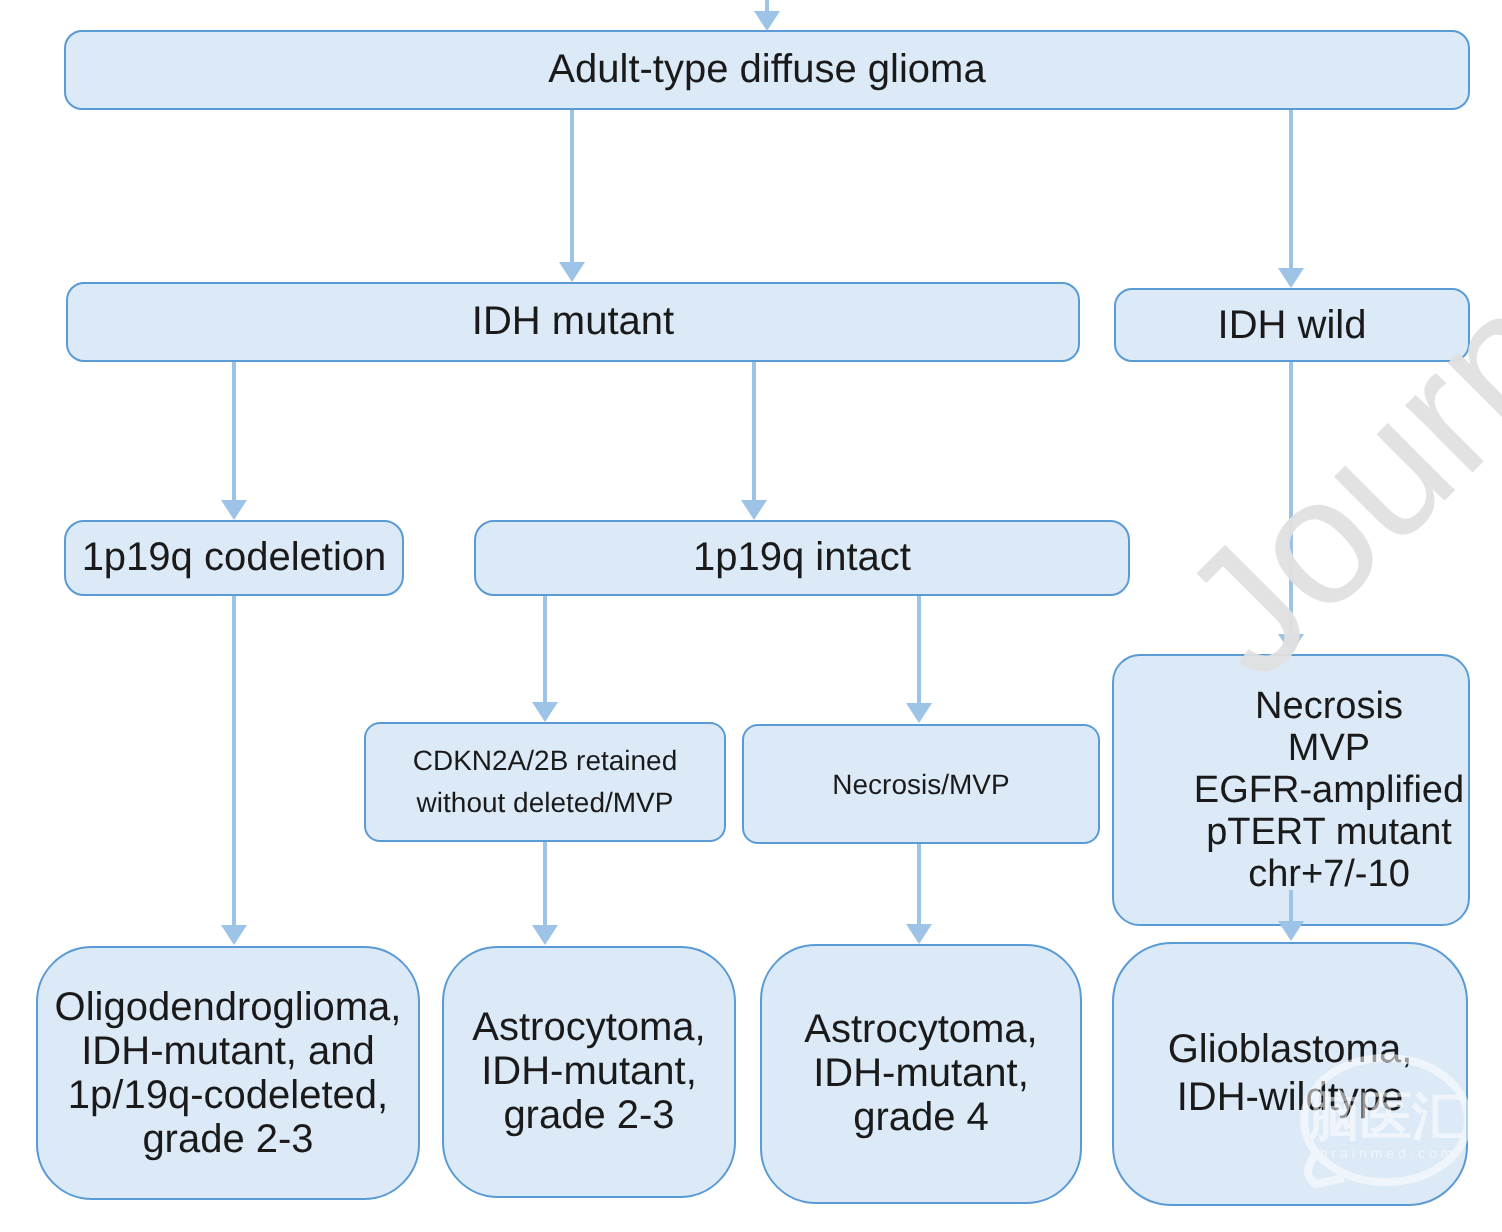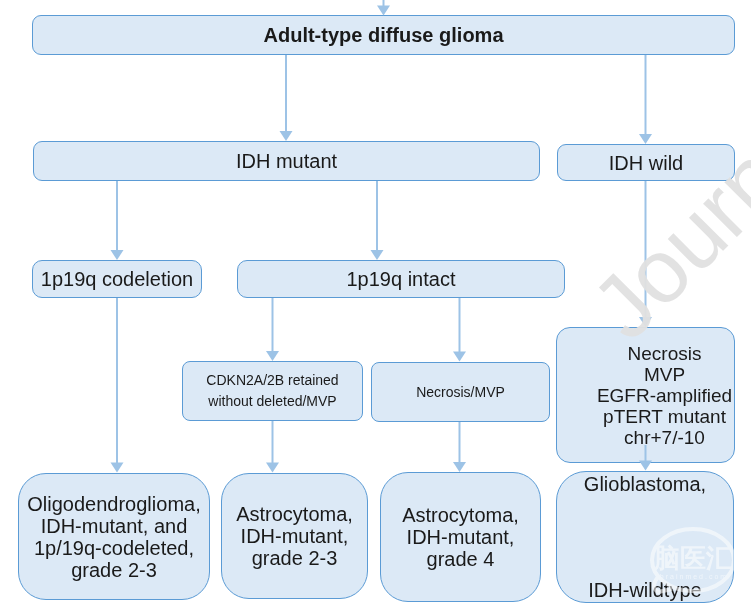--- a/index.html
+++ b/index.html
@@ -11,21 +11,21 @@
     position:absolute;box-sizing:border-box;
     background:var(--box_fill,#dce9f6);
     border:1.4px solid var(--box_border,#5b9bd5);
     display:flex;flex-direction:column;align-items:center;justify-content:center;
     text-align:center;z-index:2;
   }
   .node .ln{white-space:nowrap;}
   .fs20{font-size:20px;line-height:22px;}
   .fs19{font-size:19px;line-height:21px;}
   .fs18{font-size:14px;line-height:21px;}
-  .bold{font-weight:bold;}
+  .bold{font-weight:normal;}
   #arrows{position:absolute;left:0;top:0;z-index:3;}
   #arrows line{stroke:var(--arrow,#9dc3e6);stroke-width:2;}
   #arrows polygon{fill:var(--arrow,#9dc3e6);}
   #wm-journal{
     position:absolute;left:572px;top:286px;z-index:6;
     font-size:90px;color:var(--watermark_gray,#e2e2e2);
     transform:rotate(-45deg);transform-origin:0 0;
     white-space:nowrap;pointer-events:none;opacity:0.95;
   }
   #wm-logo{position:absolute;left:610px;top:505px;z-index:6;opacity:0.55;pointer-events:none;}
@@ -86,21 +86,21 @@
     <div class="ln">IDH-mutant,</div>
     <div class="ln">grade 2-3</div>
   </div>
 
   <div class="node fs20" style="left:380px;top:472px;width:161px;height:130px;border-radius:28px;">
     <div class="ln">Astrocytoma,</div>
     <div class="ln">IDH-mutant,</div>
     <div class="ln">grade 4</div>
   </div>
 
-  <div class="node fs20" style="left:556px;top:471px;width:178px;height:132px;border-radius:30px;line-height:24px;justify-content:space-between;">
+  <div class="node fs20" style="left:556px;top:471px;width:178px;height:132px;border-radius:30px;line-height:24px;">
     <div class="ln" style="line-height:24px">Glioblastoma,</div>
     <div class="ln" style="line-height:24px">IDH-wildtype</div>
   </div>
 
   <svg id="arrows" width="751" height="616" viewBox="0 0 751 616">
     <g>
       <line x1="383.5" y1="-2" x2="383.5" y2="7"></line>
       <polygon points="377,5.5 390,5.5 383.5,15.5"></polygon>
     </g>
     <g>

